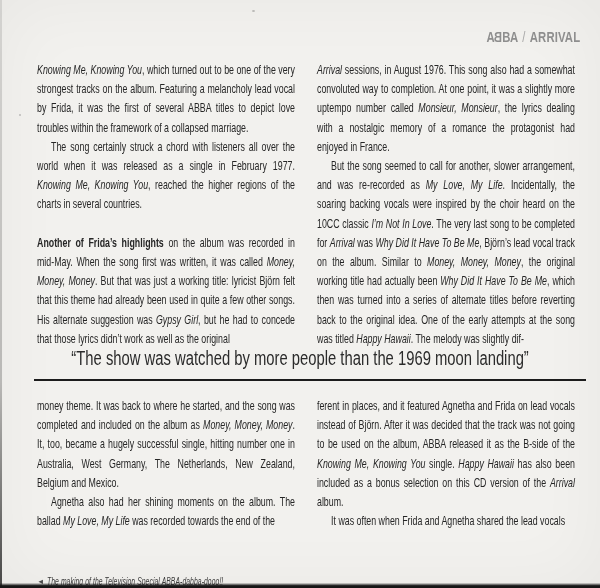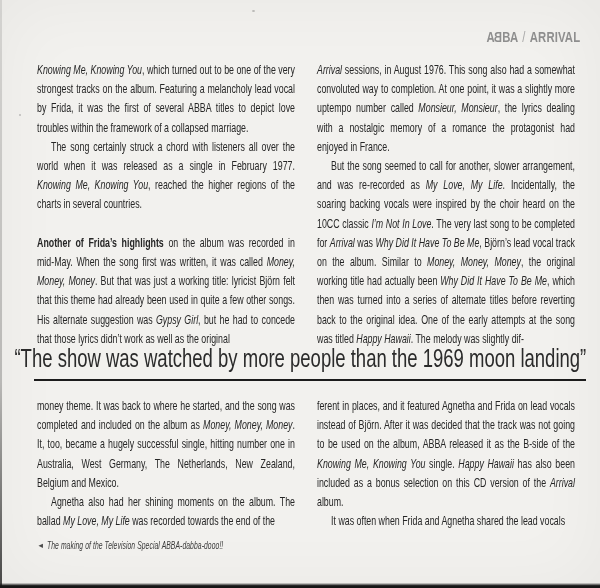--- a/index.html
+++ b/index.html
@@ -37,33 +37,33 @@
   .para { margin: 0; }
   .para.indent { text-indent: 20px; }
   .para.space-before { margin-top: 19.2px; }
   .it { font-style: italic; }
   .bd { font-weight: bold; }
 
   
   .quote {
     position: absolute; top: 346px; left: 0; width: 600px;
     display: flex; justify-content: center;
-    font-size: 25px; line-height: 24px; color: #2b2b2b;
+    font-size: 20px; line-height: 24px; color: #2b2b2b;
   }
   .quote-inner {
     display: inline-block; flex: 0 0 auto; white-space: nowrap;
     transform: scaleX(0.74);
   }
   .rule {
     position: absolute; top: 379px; left: 34px; width: 552px; height: 2px;
     background: #1c1c1c;
   }
 
   
-  .footer { position: absolute; left: 37px; top: 540px; white-space: nowrap; font-size: 10px; color: #3a3a3a; }
+  .footer { position: absolute; left: 37px; top: 576px; white-space: nowrap; font-size: 10px; color: #3a3a3a; }
   .caption-marker { font-size: 7.5px; color: #4a4a4a; vertical-align: 1px; }
   .caption-text { display: inline-block; }
   .caption-inner {
     display: inline-block; transform: scaleX(0.68); transform-origin: 0 50%;
     font-style: italic; white-space: nowrap; letter-spacing: 0.1px;
   }
 
   
   .edge-left {
     position: absolute; left: 0; top: 0; width: 2px; height: 100%;

